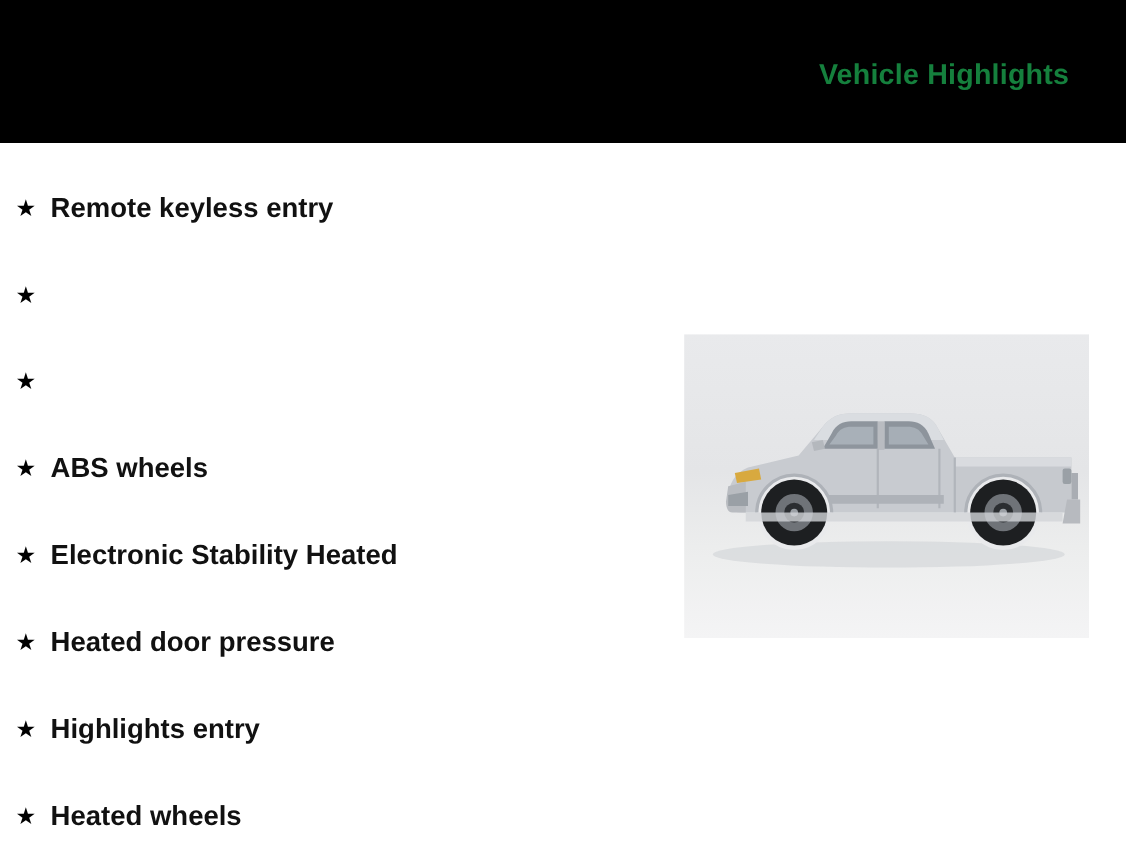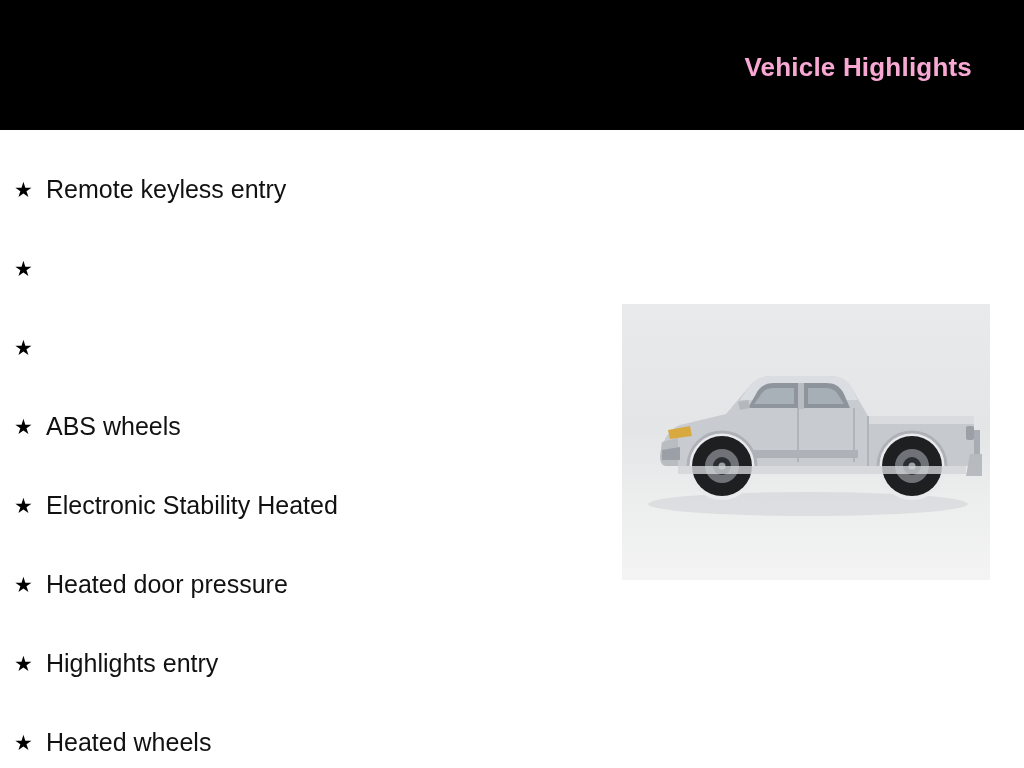--- a/index.html
+++ b/index.html
@@ -22,21 +22,21 @@
     top: 0;
     left: 0;
     width: 1024px;
     height: 130px;
     background: #000000;
   }
   #header-title {
     position: absolute;
     right: 52px;
     top: 52px;
-    color: #f9a8d4;
+    color: #15803d;
     font-size: 26px;
     font-weight: bold;
     letter-spacing: 0.2px;
     white-space: nowrap;
   }
   
   #highlights {
     position: absolute;
     top: 150px;
     left: 0;
@@ -52,21 +52,21 @@
     width: 32px;
     flex: 0 0 32px;
     font-size: 21px;
     line-height: 1;
     color: #000000;
     text-align: left;
   }
   .hl-label {
     font-size: 25px;
     color: #111111;
-    font-weight: normal;
+    font-weight: bold;
     white-space: nowrap;
   }
   
   #vehicle-figure {
     position: absolute;
     left: 622px;
     top: 304px;
     width: 368px;
     height: 276px;
     background: linear-gradient(180deg, #e9eaec 0%, #e4e5e7 45%, #eceded 70%, #f4f4f5 100%);

